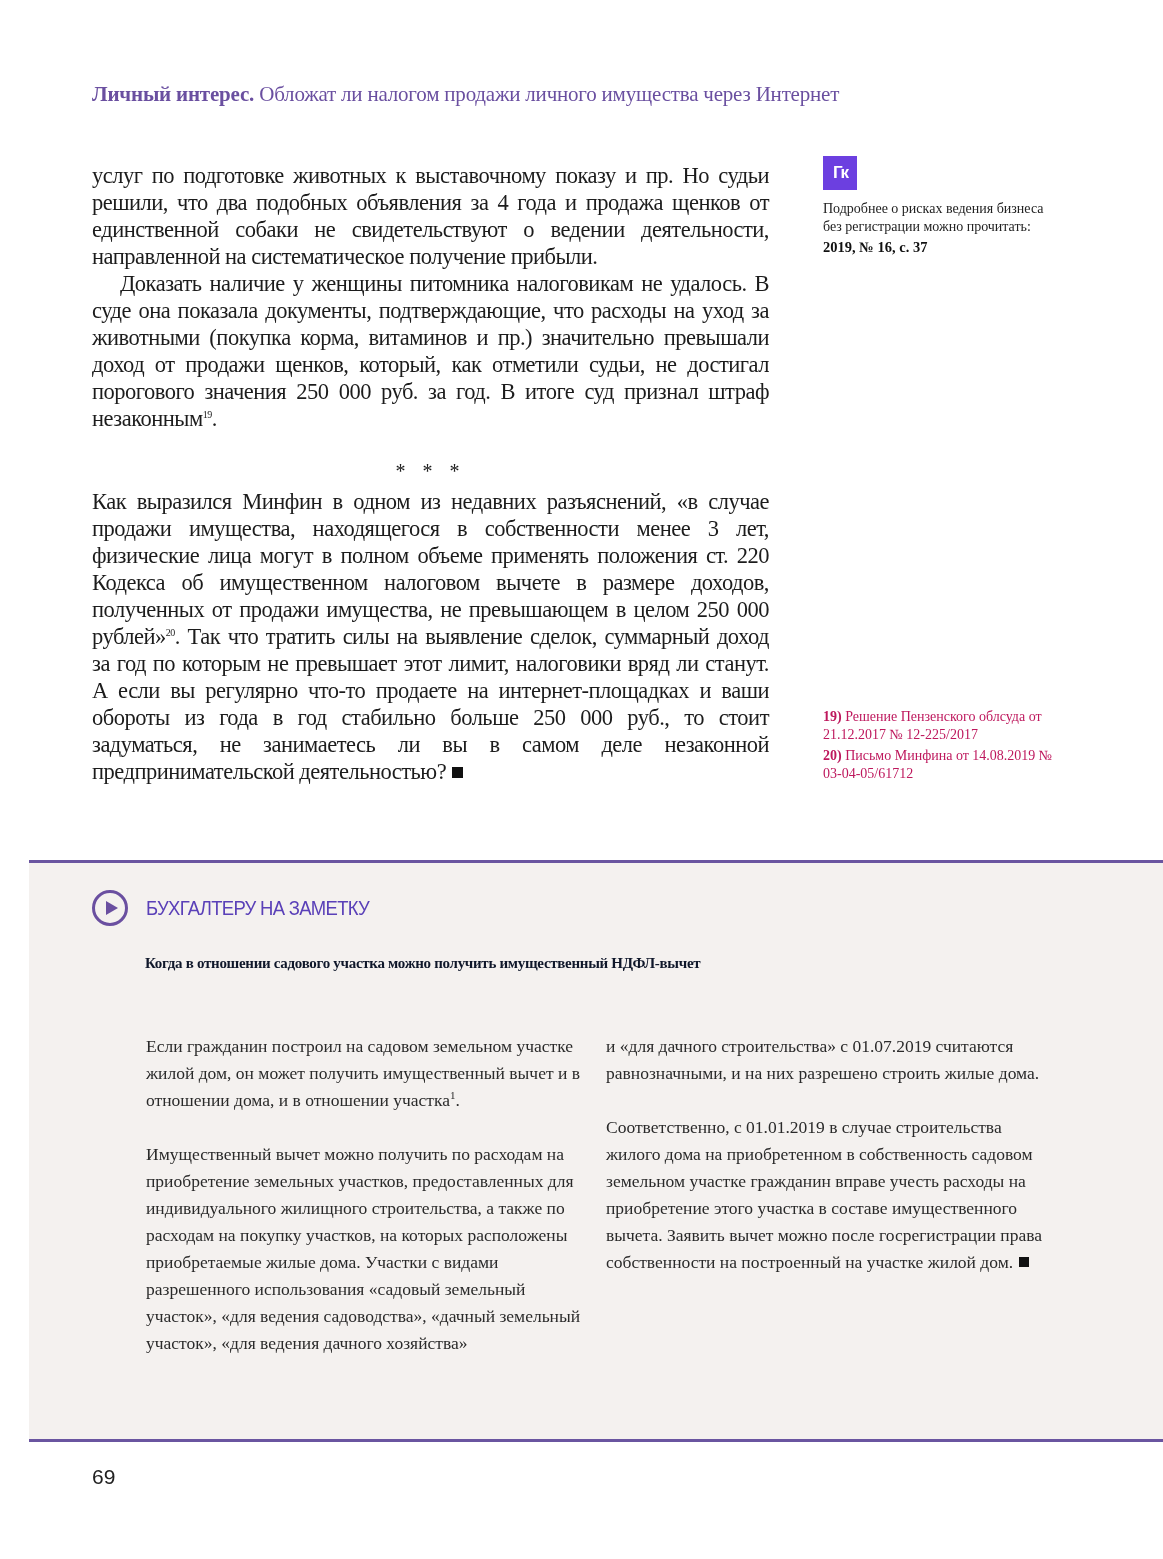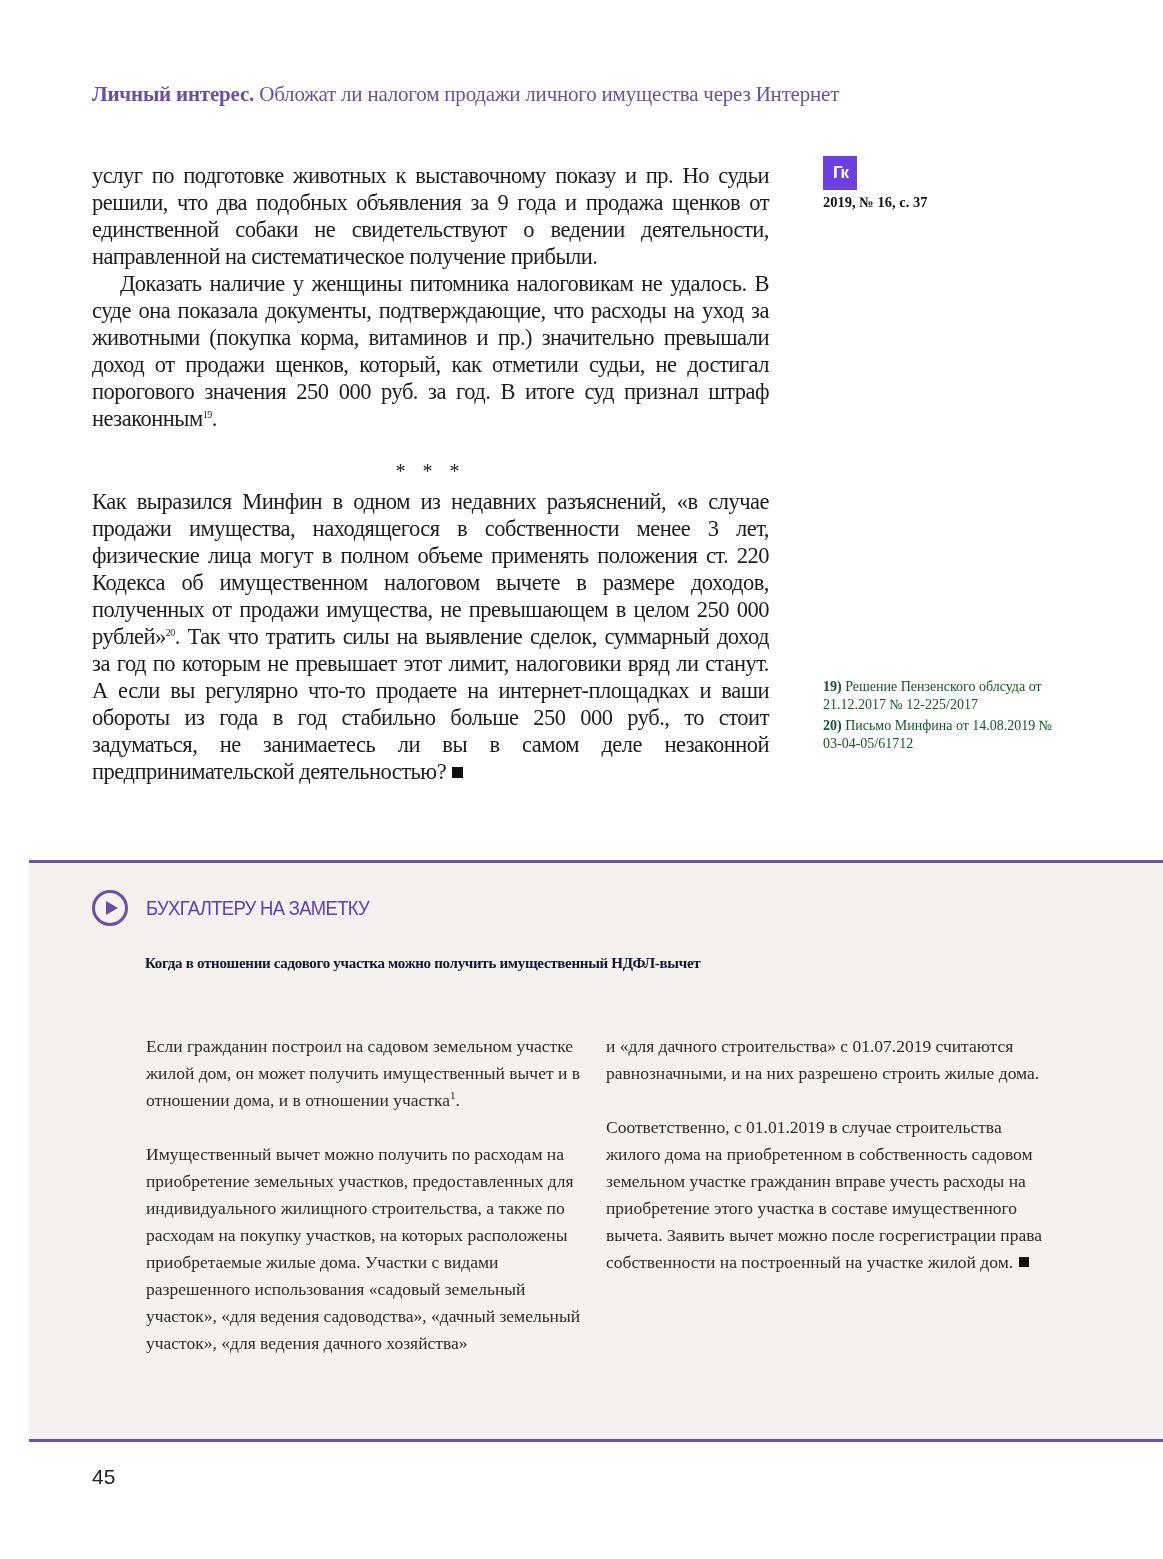--- a/index.html
+++ b/index.html
@@ -90,25 +90,25 @@
     }
     .sidebar-ref .ref-issue {
       font-size: 14.5px;
       font-weight: bold;
       margin-top: 4px;
       color: #111;
     }
     .footnotes {
       position: absolute;
       left: 823px;
-      top: 678px;
+      top: 708px;
       width: 240px;
       font-size: 14px;
       line-height: 17.5px;
-      color: #14532d;
+      color: #be185d;
     }
     .footnotes .fn {
       margin-bottom: 4px;
     }
     .footnotes b {
       font-weight: bold;
     }
     .note-box {
       position: absolute;
       left: 29px;
@@ -216,28 +216,29 @@
   </style>
 </head>
 <body>
 
 <div class="running-head">
   <span class="rh-bold">Личный интерес.</span>
   <span>Обложат ли налогом продажи личного имущества через Интернет</span>
 </div>
 
 <div class="main-col">
-  <p><span>услуг по подготовке животных к выставочному показу и пр. Но судьи решили, что два подобных объявления за 9 года и продажа щенков от единственной собаки не свидетельствуют о ведении деятельности, направленной на систематическое получение прибыли.</span></p>
+  <p><span>услуг по подготовке животных к выставочному показу и пр. Но судьи решили, что два подобных объявления за 4 года и продажа щенков от единственной собаки не свидетельствуют о ведении деятельности, направленной на систематическое получение прибыли.</span></p>
   <p class="indent"><span>Доказать наличие у женщины питомника налоговикам не удалось. В суде она показала документы, подтверждающие, что расходы на уход за животными (покупка корма, витаминов и пр.) значительно превышали доход от продажи щенков, который, как отметили судьи, не достигал порогового значения 250 000 руб. за год. В итоге суд признал штраф незаконным</span><sup>19</sup><span>.</span></p>
   <div class="stars">* * *</div>
   <p><span>Как выразился Минфин в одном из недавних разъяснений, «в случае продажи имущества, находящегося в собственности менее 3 лет, физические лица могут в полном объеме применять положения ст. 220 Кодекса об имущественном налоговом вычете в размере доходов, полученных от продажи имущества, не превышающем в целом 250 000 рублей»</span><sup>20</sup><span>. Так что тратить силы на выявление сделок, суммарный доход за год по которым не превышает этот лимит, налоговики вряд ли станут. А если вы регулярно что-то продаете на интернет-площадках и ваши обороты из года в год стабильно больше 250 000 руб., то стоит задуматься, не занимаетесь ли вы в самом деле незаконной предпринимательской деятельностью?</span><span class="end-mark"></span></p>
 </div>
 
 <div class="sidebar-ref">
   <div class="gk-logo">Гк</div>
+  <div class="ref-text">Подробнее о рисках ведения бизнеса без регистрации можно прочитать:</div>
   <div class="ref-issue">2019, № 16, с. 37</div>
 </div>
 
 <div class="footnotes">
   <div class="fn">
     <b>19)</b>
     <span>Решение Пензенского облсуда от 21.12.2017 № 12-225/2017</span>
   </div>
   <div class="fn">
     <b>20)</b>
@@ -257,13 +258,13 @@
     <p>Имущественный вычет можно получить по расходам на приобретение земельных участков, предоставленных для индивидуального жилищного строительства, а также по расходам на покупку участков, на которых расположены приобретаемые жилые дома. Участки с видами разрешенного использования «садовый земельный участок», «для ведения садоводства», «дачный земельный участок», «для ведения дачного хозяйства»</p>
   </div>
 
   <div class="note-col right">
     <p>и «для дачного строительства» с 01.07.2019 считаются равнозначными, и на них разрешено строить жилые дома.</p>
     <p><span>Соответственно, с 01.01.2019 в случае строительства жилого дома на приобретенном в собственность садовом земельном участке гражданин вправе учесть расходы на приобретение этого участка в составе имущественного вычета. Заявить вычет можно после госрегистрации права собственности на построенный на участке жилой дом.</span><span class="end-mark"></span></p>
   </div>
 
 </div>
 
-<div class="page-number">45</div>
+<div class="page-number">69</div>
 
 </body></html>

